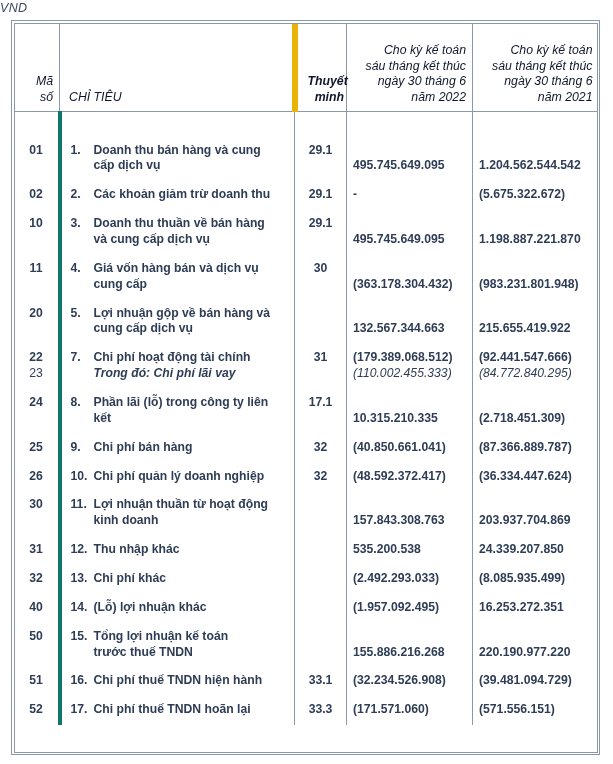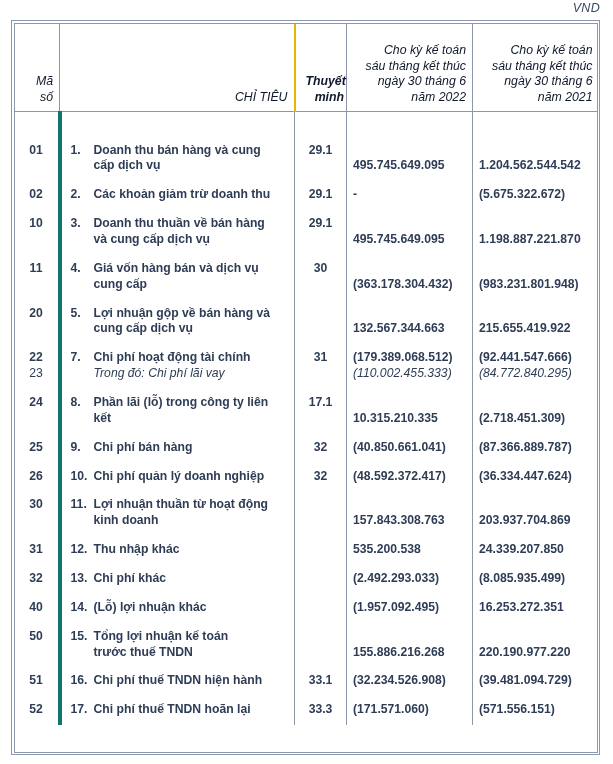--- a/index.html
+++ b/index.html
@@ -21,21 +21,20 @@
     height: 764px;
     box-sizing: border-box;
   }
 
   
   .currency-line {
     position: absolute;
     top: 1px;
     left: 0;
     width: 600px;
-    text-align: right;
     font-style: italic;
     font-size: 12.5px;
     letter-spacing: .3px;
     color: #3a4a62;
   }
 
   
   .table-frame {
     position: absolute;
     top: 20px;
@@ -78,23 +77,23 @@
     border-bottom: 1px solid #8b97ab;
     line-height: 1.27;
     color: #0f172a;
   }
   thead th.h-code {
     text-align: right;
     padding-left: 7px;
     border-right: 1px solid #8b97ab;
   }
   thead th.h-item {
-    text-align: right;
+    text-align: left;
     padding-left: 9px;
-    border-right: 2px solid #eab308;
+    border-right: 6px solid #eab308;
   }
   thead th.h-note {
     text-align: right;
     padding-left: 10px;
     padding-right: 2px;
     border-right: 1px solid #8b97ab;
     font-weight: bold;
   }
   thead th.h-year {
     text-align: right;
@@ -146,21 +145,21 @@
   .lbl-num {
     flex: 0 0 auto;
     min-width: 23px;
     text-align: left;
     white-space: nowrap;
   }
   .lbl-txt { flex: 1 1 auto; }
 
   
   .subline {
-    font-weight: normal;
+    font-weight: bold;
     font-style: italic;
     margin-top: 29px;
   }
   .sub-code {
     font-weight: normal;
   }
   .val-stack { display: block; }
   .val-stack .v2 {
     font-weight: normal;
     font-style: italic;

